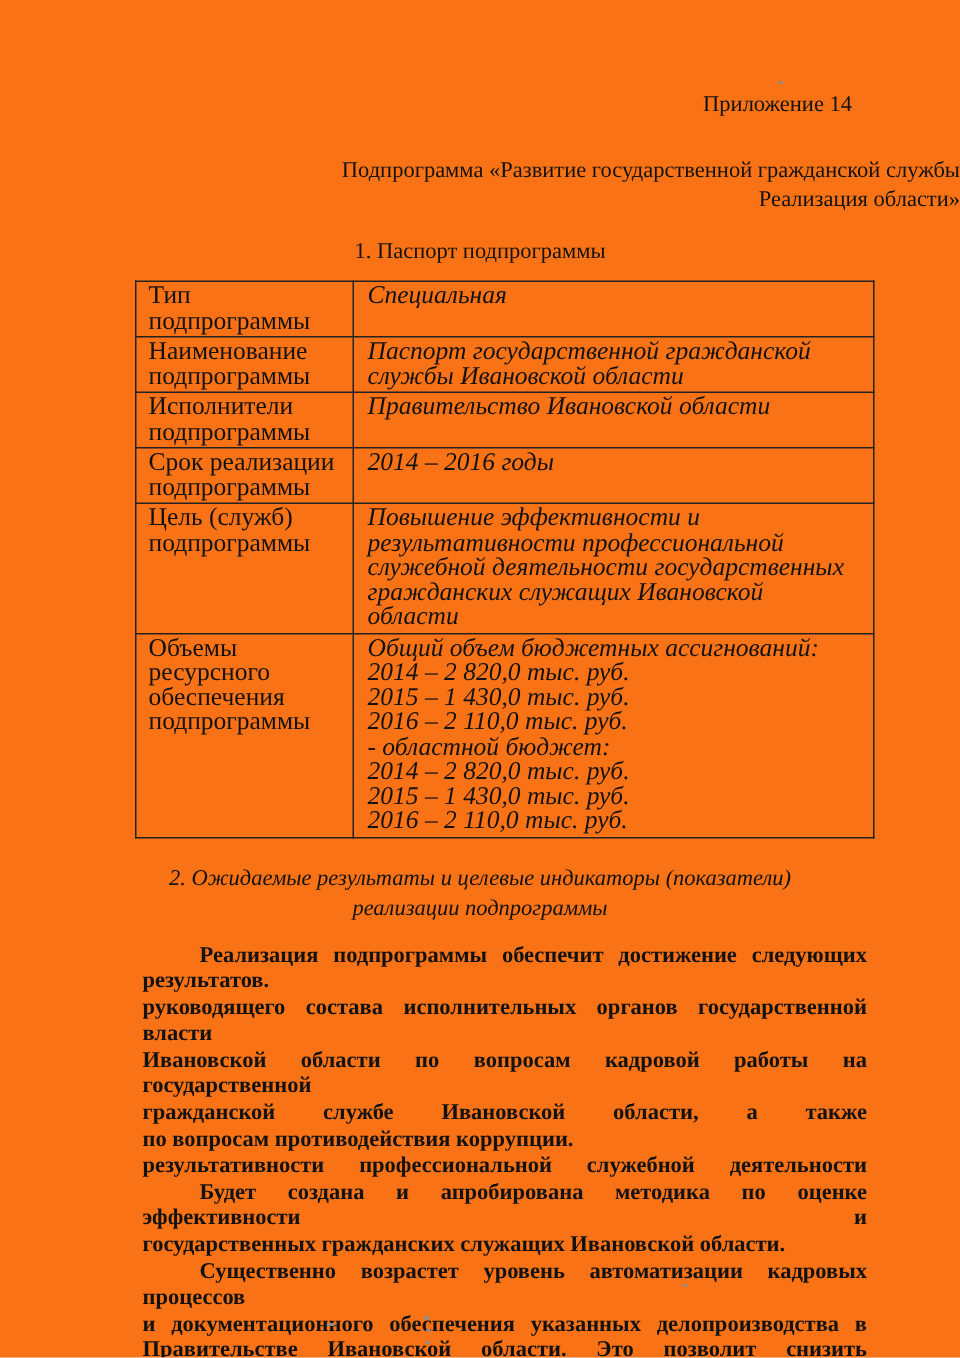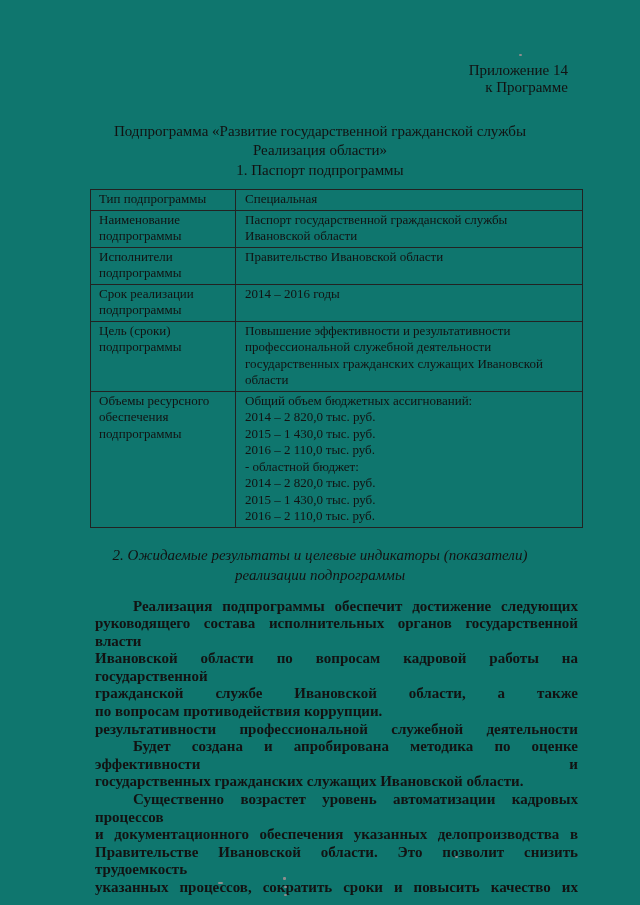--- a/index.html
+++ b/index.html
@@ -1,80 +1,79 @@
 <!DOCTYPE html>
 <html lang="ru"><head>
 <meta charset="utf-8">
 <style>
   html, body { margin: 0; padding: 0; background: #e8e8e8; }
   .page {
     position: relative;
     width: 640px;
     height: 905px;
     margin: 0 auto;
-    background: #0f766e;
+    background: #f97316;
     color: #121212;
     font-family: "Liberation Serif", "DejaVu Serif", serif;
     overflow: hidden;
   }
   .header-block {
     padding-top: 62px;
     padding-right: 72px;
     text-align: right;
     font-size: 15px;
     line-height: 17px;
   }
   .title-block {
     margin-top: 26px;
-    text-align: center;
+    text-align: right;
     font-size: 15px;
     line-height: 19px;
   }
   .section-heading {
     text-align: center;
     font-size: 15px;
     line-height: 20px;
   }
-  .s1 { }
+  .s1 { margin-top: 15px; }
   .s2 { margin-top: 17px; font-style: italic; }
   table.passport {
     margin: 9px 0 0 90px;
     border-collapse: collapse;
     width: 493px;
-    font-size: 13px;
+    font-size: 17px;
     line-height: 16.5px;
     table-layout: fixed;
   }
   table.passport td {
     border: 1.6px solid #222;
     vertical-align: top;
   }
   td.lbl { width: 128px; padding: 1px 8px 2px 8px; }
-  td.val { padding: 1px 14px 2px 9px; }
+  td.val { padding: 1px 14px 2px 9px; font-style: italic; }
   .bodytext {
     margin-top: 13px;
     padding: 0 62px 0 95px;
     font-size: 15px;
     line-height: 17.6px;
     font-weight: bold;
   }
   .pl { text-align: justify; }
   .j  { text-align-last: justify; }
   .lastline { text-align: left; text-align-last: left; }
   .ind { text-indent: 38px; }
   .speck { position: absolute; background: #8d8d8d; border-radius: 1px; }
 </style>
 </head>
 <body>
 
 <div class="page">
 
   <div class="header-block">
     <div>Приложение 14</div>
-    <div>к Программе</div>
   </div>
 
   <div class="title-block">
     <div>Подпрограмма «Развитие государственной гражданской службы</div>
     <div>Реализация области»</div>
   </div>
 
   <div class="section-heading s1">1. Паспорт подпрограммы</div>
 
   <table class="passport">
@@ -89,21 +88,21 @@
       </tr>
       <tr>
         <td class="lbl">Исполнители подпрограммы</td>
         <td class="val">Правительство Ивановской области</td>
       </tr>
       <tr>
         <td class="lbl">Срок реализации подпрограммы</td>
         <td class="val">2014 – 2016 годы</td>
       </tr>
       <tr>
-        <td class="lbl">Цель (сроки) подпрограммы</td>
+        <td class="lbl">Цель (служб) подпрограммы</td>
         <td class="val">Повышение эффективности и результативности профессиональной служебной деятельности государственных гражданских служащих Ивановской области</td>
       </tr>
       <tr>
         <td class="lbl">Объемы ресурсного обеспечения подпрограммы</td>
         <td class="val">
           <div>Общий объем бюджетных ассигнований:</div>
           <div>2014 – 2 820,0 тыс. руб.</div>
           <div>2015 – 1 430,0 тыс. руб.</div>
           <div>2016 – 2 110,0 тыс. руб.</div>
           <div>- областной бюджет:</div>
@@ -116,20 +115,21 @@
   </table>
 
   <div class="section-heading s2">
     <div>2. Ожидаемые результаты и целевые индикаторы (показатели)</div>
     <div>реализации подпрограммы</div>
   </div>
 
   <div class="bodytext">
     <div>
       <div class="pl j ind">Реализация подпрограммы обеспечит достижение следующих</div>
+      <div class="pl lastline">результатов.</div>
     </div>
     <div>
       <div class="pl j">руководящего состава исполнительных органов государственной власти</div>
       <div class="pl j">Ивановской области по вопросам кадровой работы на государственной</div>
       <div class="pl j">гражданской службе Ивановской области, а также</div>
       <div class="pl lastline">по вопросам противодействия коррупции.</div>
     </div>
     <div>
       <div class="pl j">результативности профессиональной служебной деятельности</div>
       <div class="pl j ind">Будет создана и апробирована методика по оценке эффективности и</div>

